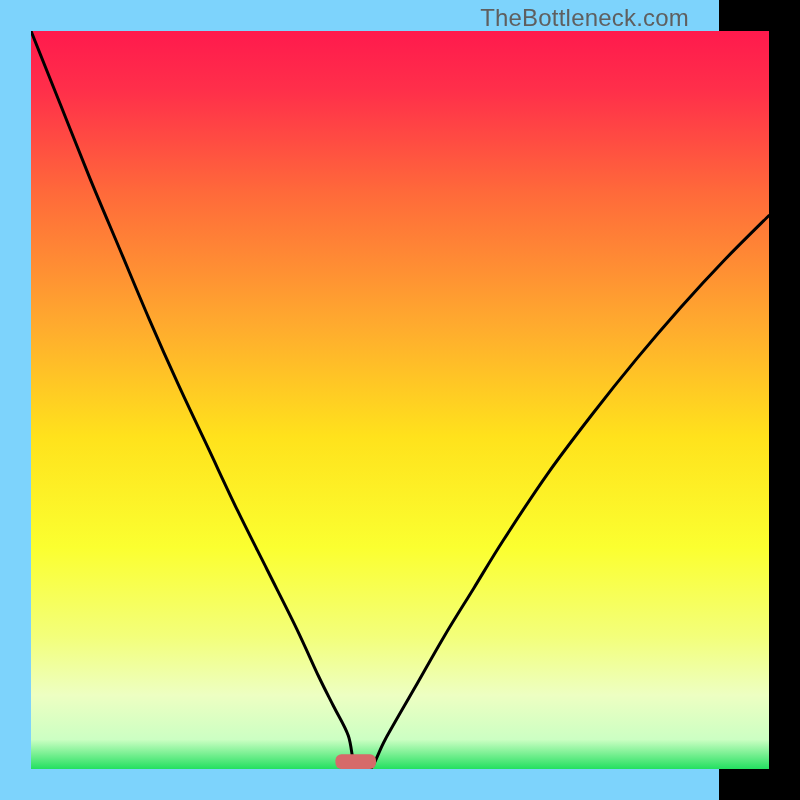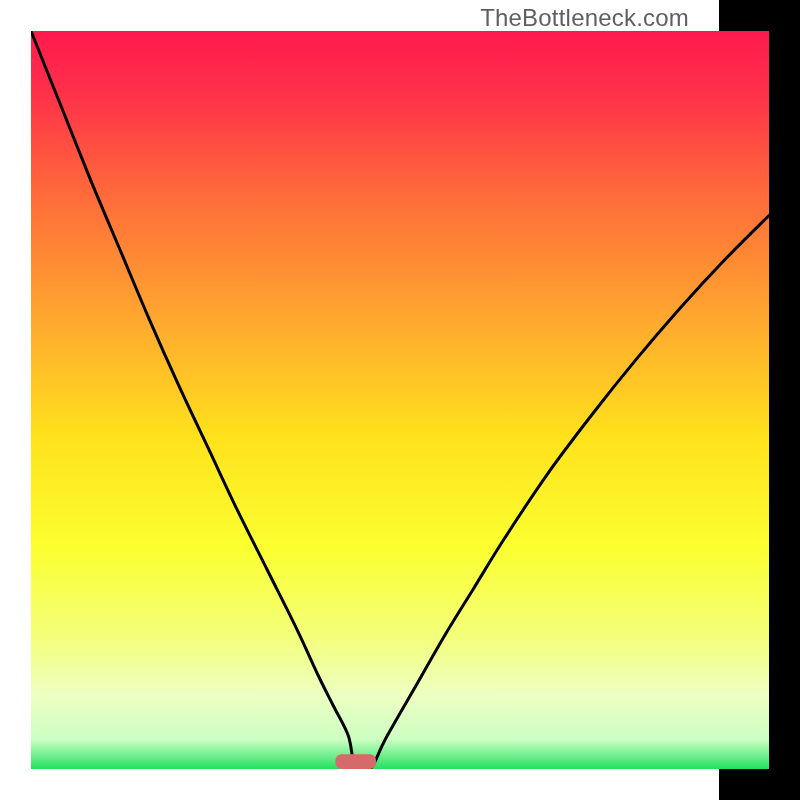--- a/index.html
+++ b/index.html
@@ -9,21 +9,21 @@
     height: 800px;
     overflow: hidden;
     background: #000;
     font-family: Arial, Helvetica, sans-serif;
   }
   .frame {
     position: absolute;
     top: 0; left: 0;
     width: 719px;
     height: 800px;
-    background: #ffffff;
+    background: #7dd3fc;
   }
   .plot-area {
     position: absolute;
     top: 31px;
     left: 31px;
     width: 738px;
     height: 738px;
     overflow: hidden;
   }
   .watermark {

